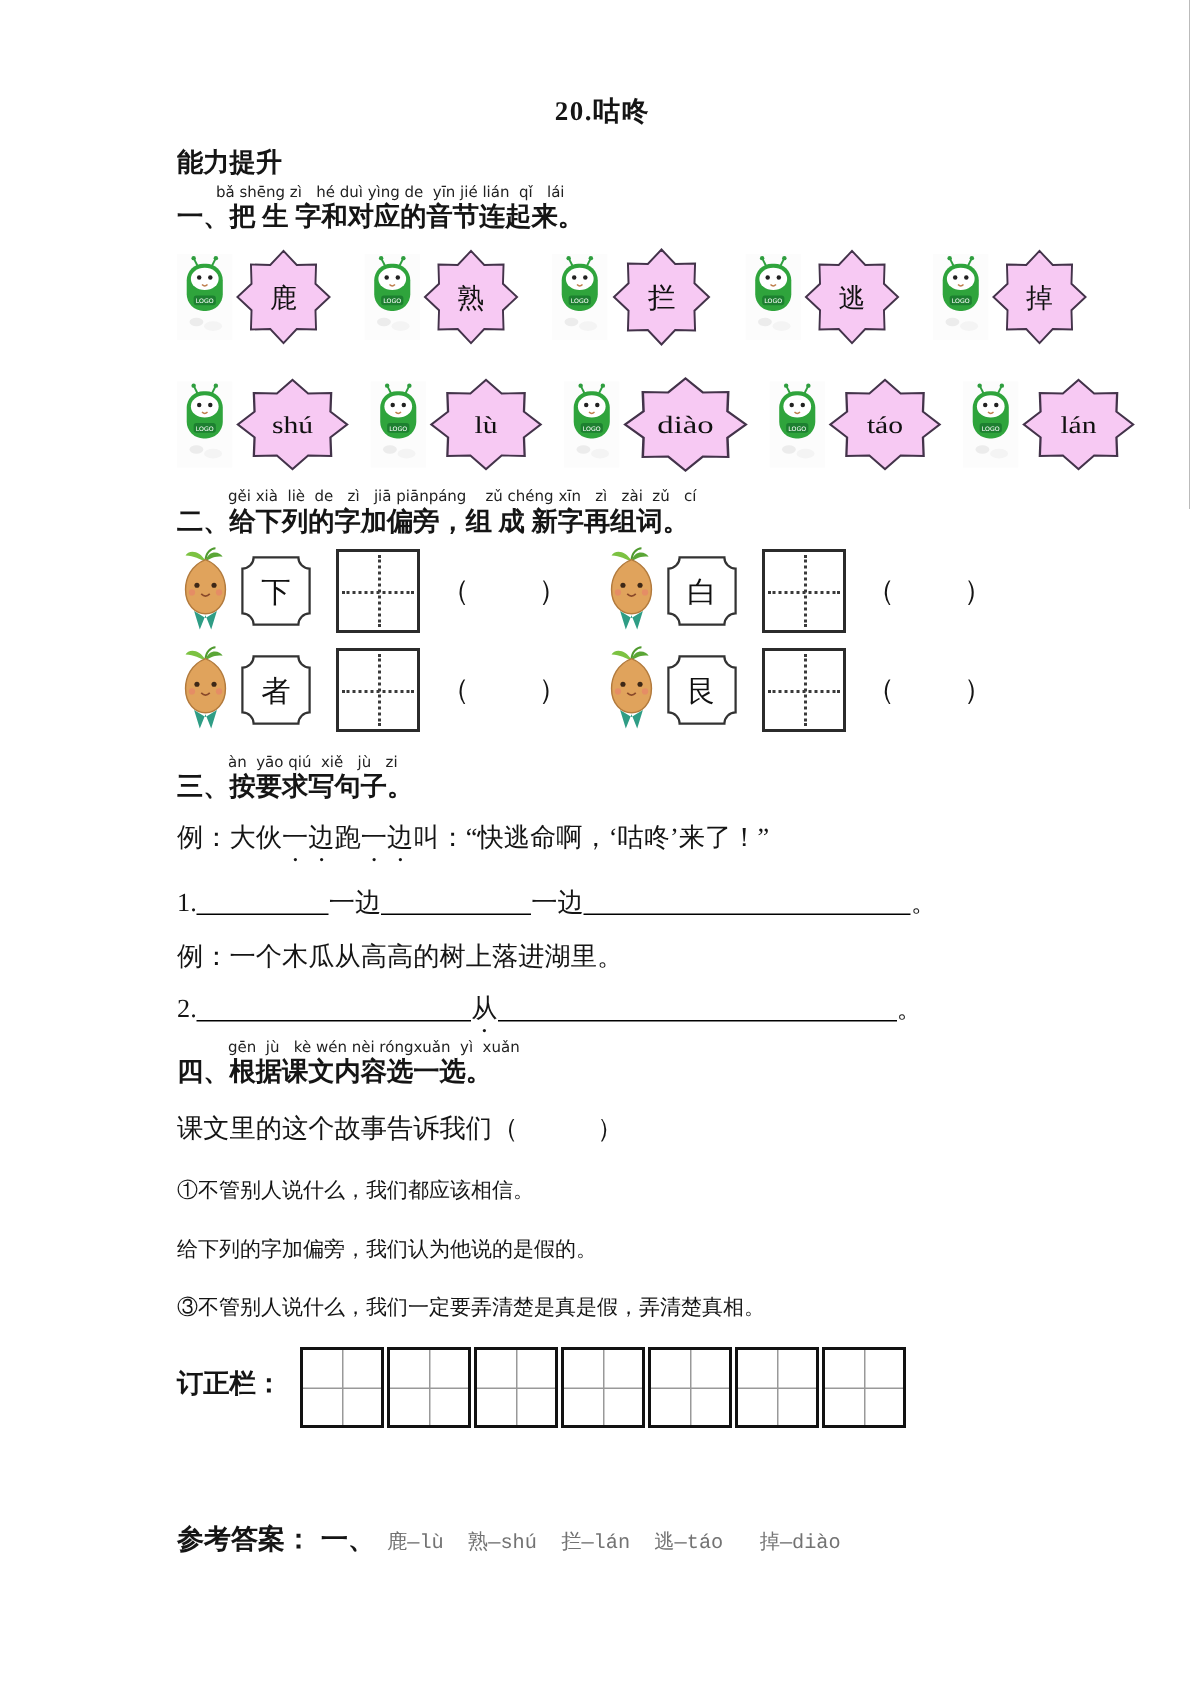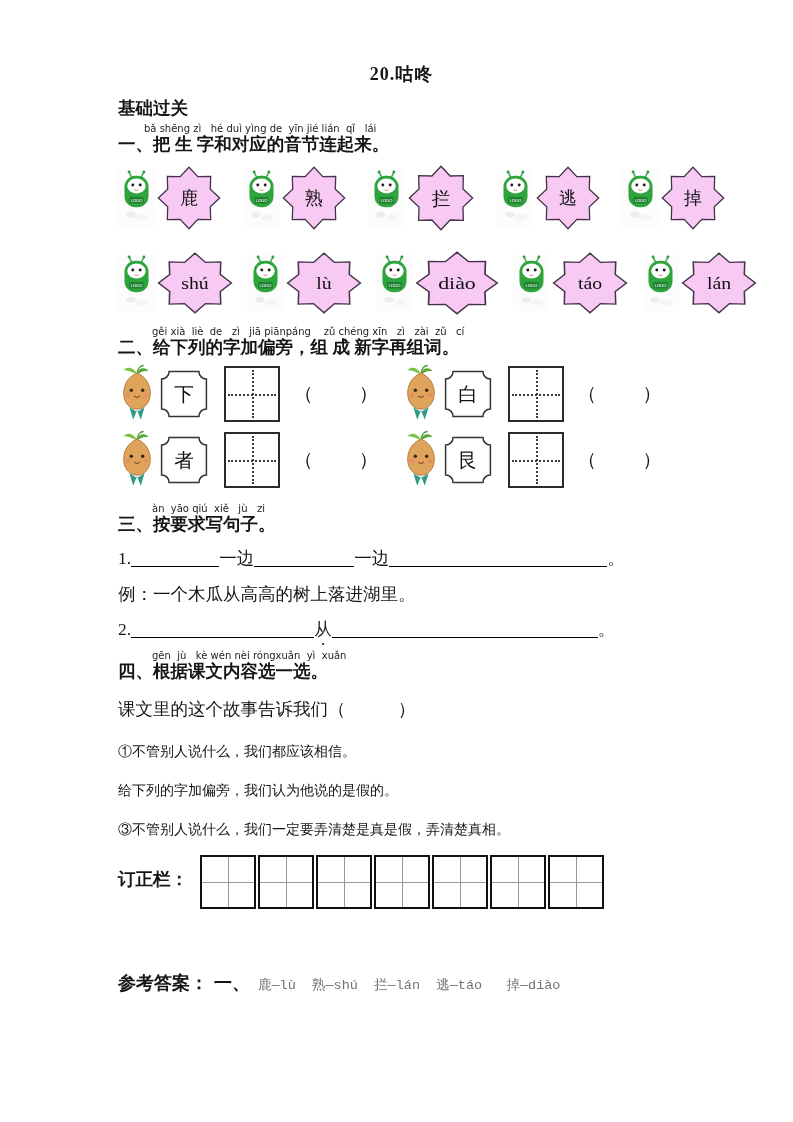--- a/index.html
+++ b/index.html
@@ -68,21 +68,21 @@
   .answers .num{font-size:18px;font-weight:bold;margin-left:6px;}
   .answers .content{font-family:Liberation Mono, monospace;font-size:13.5px;margin-left:8px;white-space:pre;color:#737373;}
 </style>
 </head>
 <body>
 
 <div class="page">
 
   <div class="title">20.咕咚</div>
 
-  <div class="sec-head">基础过关</div>
+  <div class="sec-head">能力提升</div>
 
   <div class="pinyin" style="margin-left:26px">bǎ shēng zì   hé duì yìng de  yīn jié lián  qǐ   lái</div>
   <div class="ex-title">一、把 生 字和对应的音节连起来。</div>
 
   <div class="match-row row1">
 
     <div class="pair">
       <svg class="mascot" viewBox="0 0 40 62">
         <rect x="0" y="0" width="40" height="62" fill="#fcfcfc"></rect>
         <line x1="15" y1="9" x2="12" y2="3" stroke="#2f9e3f" stroke-width="1.4"></line>
@@ -404,20 +404,21 @@
           <div class="hline"></div>
           <div class="vline"></div>
         </div>
       <span class="paren"><span>（</span><span class="paren-gap"></span><span>）</span></span>
     </div>
   </div>
 
   <div class="pinyin" style="margin-left:34px;margin-top:14px">àn  yāo qiú  xiě   jù   zi</div>
   <div class="ex-title">三、按要求写句子。</div>
 
+  <div class="body-line"><span>例：大伙</span><span class="emph">一边</span><span>跑</span><span class="emph">一边</span><span>叫：“快逃命啊，‘咕咚’来了！”</span></div>
 
   <div class="body-line"><span>1.</span><span class="blank w90"></span><span>一边</span><span class="blank w100"></span><span>一边</span><span class="blank w218"></span><span>。</span></div>
 
   <div class="body-line">例：一个木瓜从高高的树上落进湖里。</div>
 
   <div class="body-line"><span>2.</span><span class="blank w185"></span><span class="emph">从</span><span class="blank w268"></span><span>。</span></div>
 
 
   <div class="pinyin" style="margin-left:34px;margin-top:2px">gēn  jù   kè wén nèi róngxuǎn  yì  xuǎn</div>
   <div class="ex-title">四、根据课文内容选一选。</div>

